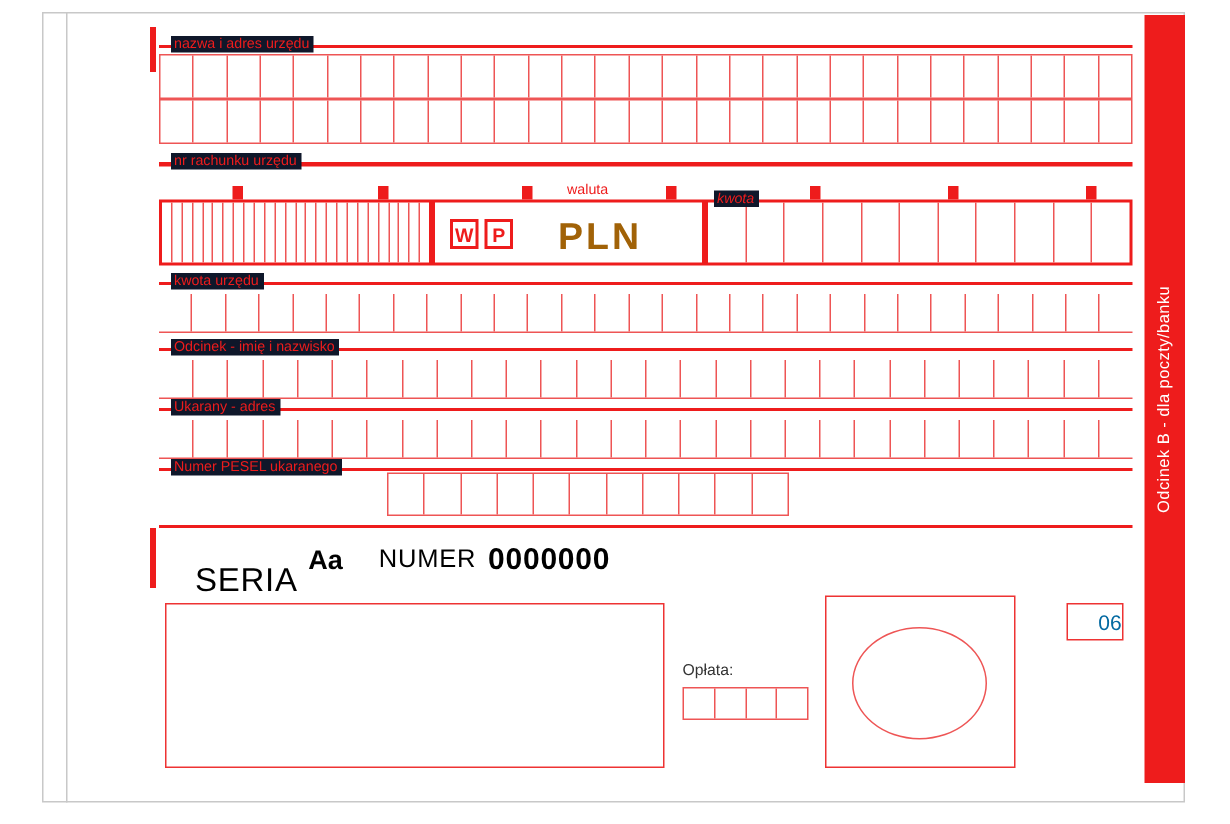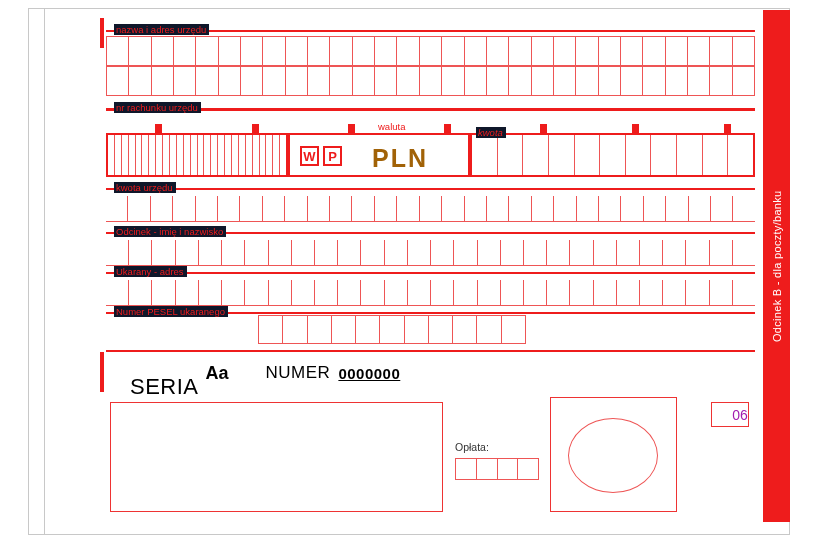--- a/index.html
+++ b/index.html
@@ -193,29 +193,28 @@
     letter-spacing: 0.5px;
     margin-top: 28px;
   }
   .mandate .t3 {
     font-size: 18px;
     font-weight: bold;
     margin-left: 7px;
   }
   .mandate .t4 {
     font-size: 17px;
-    margin-left: 37px;
+    margin-left: 24px;
     letter-spacing: 0.5px;
   }
   .mandate .t5 {
-    font-size: 15px;
+    font-size: 20px;
     font-weight: bold;
     margin-left: 8px;
     letter-spacing: 0.5px;
-    text-decoration: underline;
   }
 
   
   .bx {
     position: absolute;
     border: 1px solid #ee5555;
     box-sizing: border-box;
   }
   .bx.thin-red {
     border: 1px solid #ee3333;
@@ -232,21 +231,21 @@
     color: #333333;
   }
   .num06 {
     position: absolute;
     border: 1px solid #ee3333;
     box-sizing: border-box;
     display: flex;
     align-items: center;
     justify-content: center;
     font-size: 14px;
-    color: #a21caf;
+    color: #0369a1;
     padding-left: 20px;
   }
 </style>
 </head>
 <body>
 
 <div id="page">
 
   <div class="outer-frame"></div>
   <div class="left-divider"></div>

